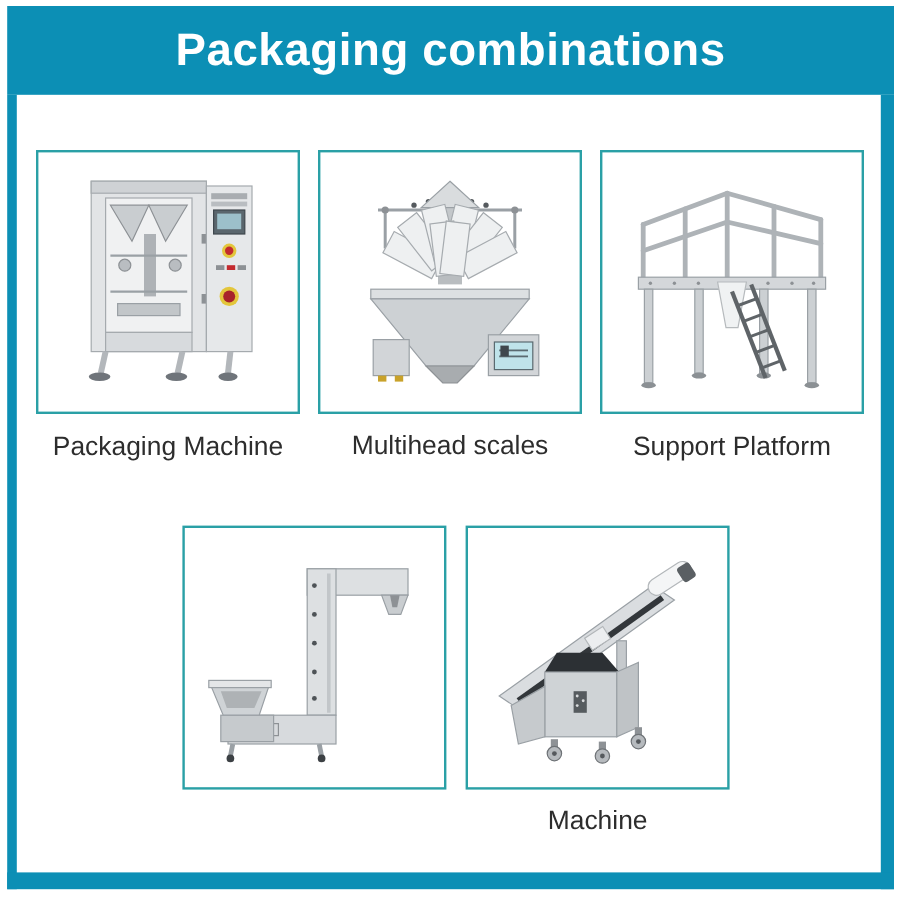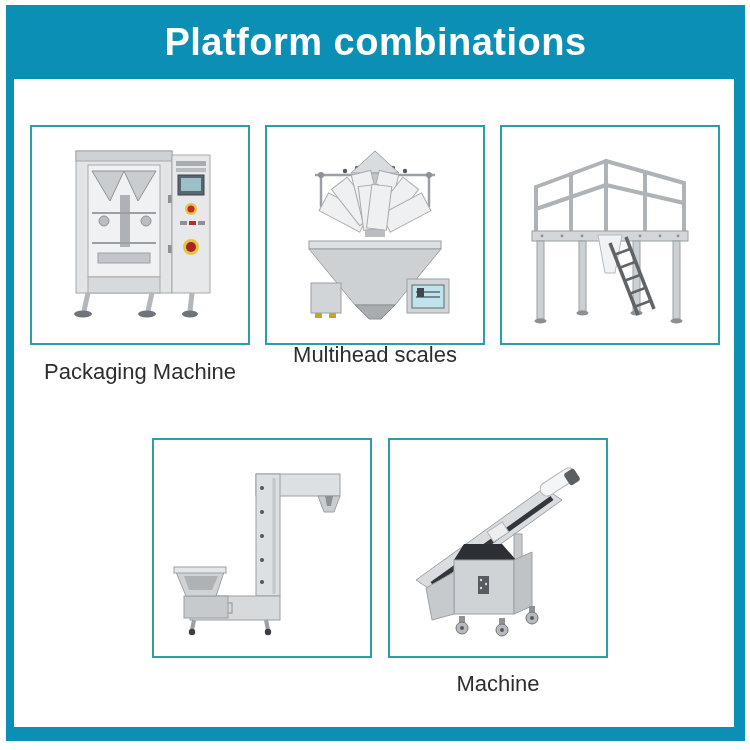--- a/index.html
+++ b/index.html
@@ -38,32 +38,32 @@
     border:2px solid var(--card-border-color);
     display:flex;align-items:center;justify-content:center;
   }
   .card svg{display:block;}
   .card-label{
     position:absolute;width:220px;text-align:center;
     font-size:22px;color:var(--label-color);
     font-family:"Liberation Sans", sans-serif;
   }
   .pos-c1{left:30px;top:125px;}   .pos-l1{left:30px;top:359px;}
-  .pos-c2{left:265px;top:125px;}  .pos-l2{left:265px;top:342px;}
+  .pos-c2{left:265px;top:125px;}  .pos-l2{left:265px;top:358px;}
   .pos-c3{left:500px;top:125px;}  .pos-l3{left:500px;top:359px;}
   .pos-c4{left:152px;top:438px;}  .pos-l4{left:152px;top:671px;}
   .pos-c5{left:388px;top:438px;}  .pos-l5{left:388px;top:671px;}
 </style>
 </head>
 <body>
 
 <div class="page">
 
   <div class="banner">
-    <h1>Platform combinations</h1>
+    <h1>Packaging combinations</h1>
   </div>
   <div class="frame-left"></div>
   <div class="frame-right"></div>
   <div class="frame-bottom"></div>
 
   <div class="card pos-c1">
     <svg width="200" height="200" viewBox="0 0 200 200">
       <rect x="36" y="16" width="96" height="142" fill="#e2e4e6" stroke="#a5aaae"></rect>
       <rect x="36" y="16" width="96" height="10" fill="#cfd2d5" stroke="#a5aaae"></rect>
       <rect x="48" y="30" width="72" height="112" fill="#f0f1f2" stroke="#a5aaae"></rect>
@@ -177,20 +177,21 @@
       </g>
       <g stroke="#5f6468" stroke-width="2.5">
         <line x1="104" y1="120" x2="120" y2="114"></line>
         <line x1="109" y1="133" x2="125" y2="127"></line>
         <line x1="114" y1="146" x2="130" y2="140"></line>
         <line x1="119" y1="159" x2="135" y2="153"></line>
         <line x1="124" y1="172" x2="140" y2="166"></line>
       </g>
     </svg>
   </div>
+  <div class="card-label pos-l3">Support Platform</div>
 
   <div class="card pos-c4">
     <svg width="200" height="200" viewBox="0 0 200 200">
       <rect x="94" y="26" width="84" height="22" fill="#dde0e2" stroke="#9aa0a5"></rect>
       <polygon points="156,48 178,48 172,64 162,64" fill="#c9cdd0" stroke="#9aa0a5"></polygon>
       <polygon points="163,48 171,48 169,58 165,58" fill="#8d9195"></polygon>
       <rect x="94" y="26" width="24" height="122" fill="#dde0e2" stroke="#9aa0a5"></rect>
       <line x1="112" y1="30" x2="112" y2="146" stroke="#c2c6c9" stroke-width="3"></line>
       <g fill="#4e5357">
         <circle cx="100" cy="40" r="2"></circle>

